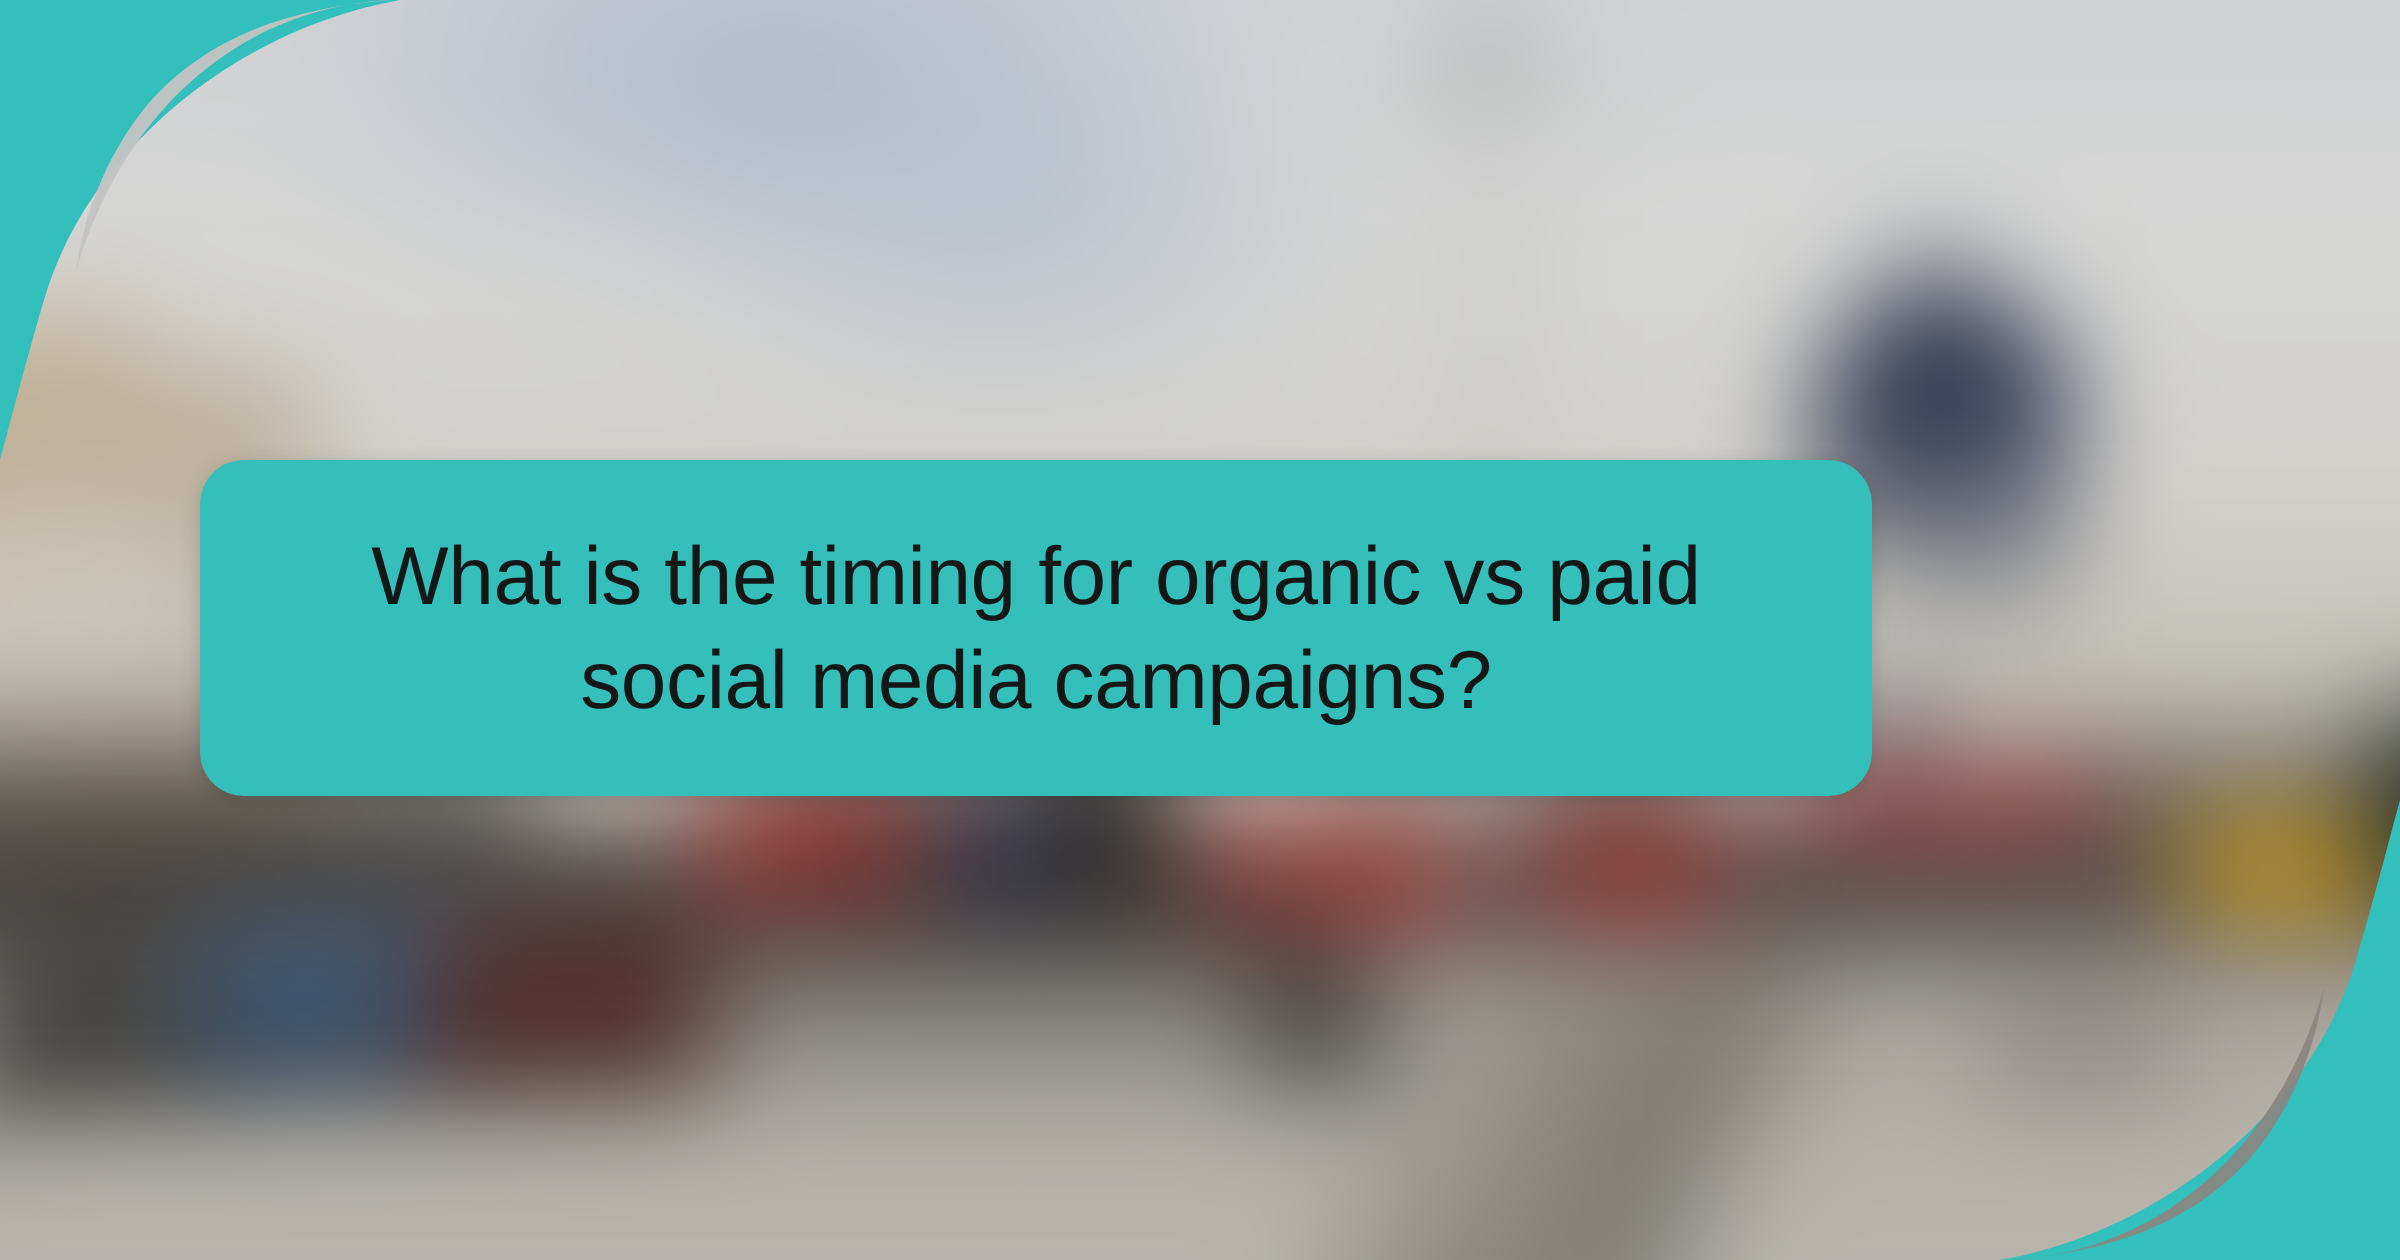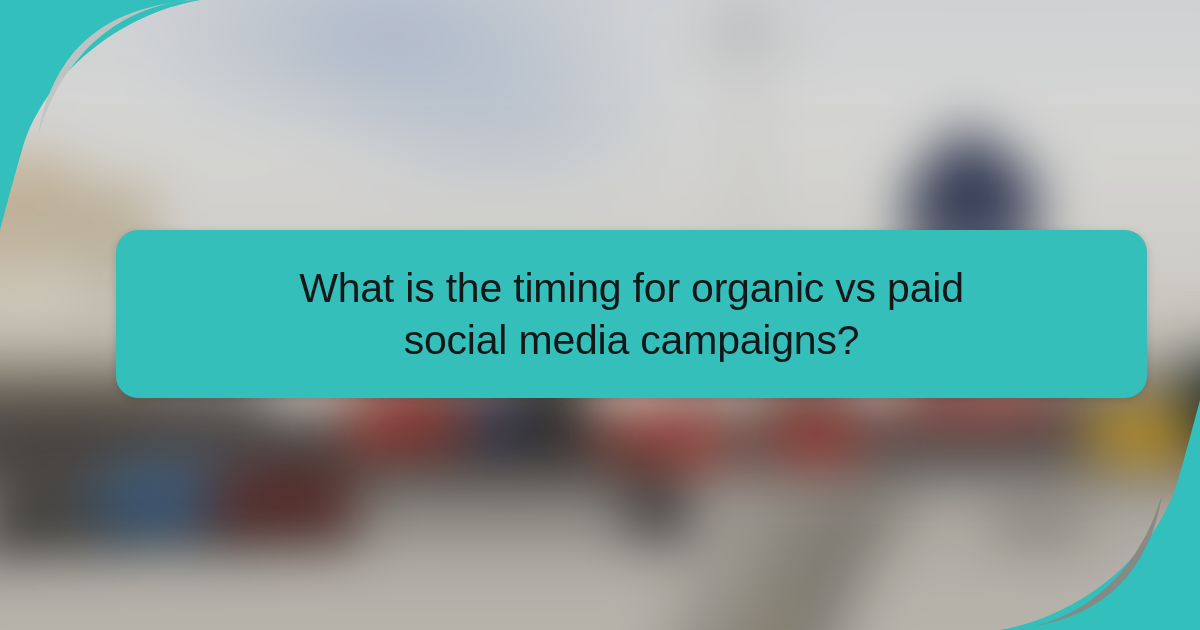--- a/index.html
+++ b/index.html
@@ -181,31 +181,30 @@
   
   .corner { position: absolute; pointer-events: none; }
   .corner-tl { left: 0; top: 0; width: 260px; height: 230px; }
   .corner-br { right: 0; bottom: 0; width: 260px; height: 230px; }
 
   
   .q-card {
     position: absolute;
     left: 100px;
     top: 230px;
-    width: 1031px;
+    width: 836px;
     height: 168px;
     border-radius: 22px;
     background: #35bfbb;
     box-shadow: 0 2px 10px rgba(0,0,0,0.16);
     display: flex;
     align-items: center;
     justify-content: center;
     box-sizing: border-box;
     padding: 0 48px;
-    margin-left: 16px;
   }
   .q-text {
     margin: 0;
     text-align: center;
     color: #141718;
     font-family: "Liberation Sans", sans-serif;
     font-size: 41px;
     line-height: 1.28;
     font-weight: 400;
     letter-spacing: -0.2px;

